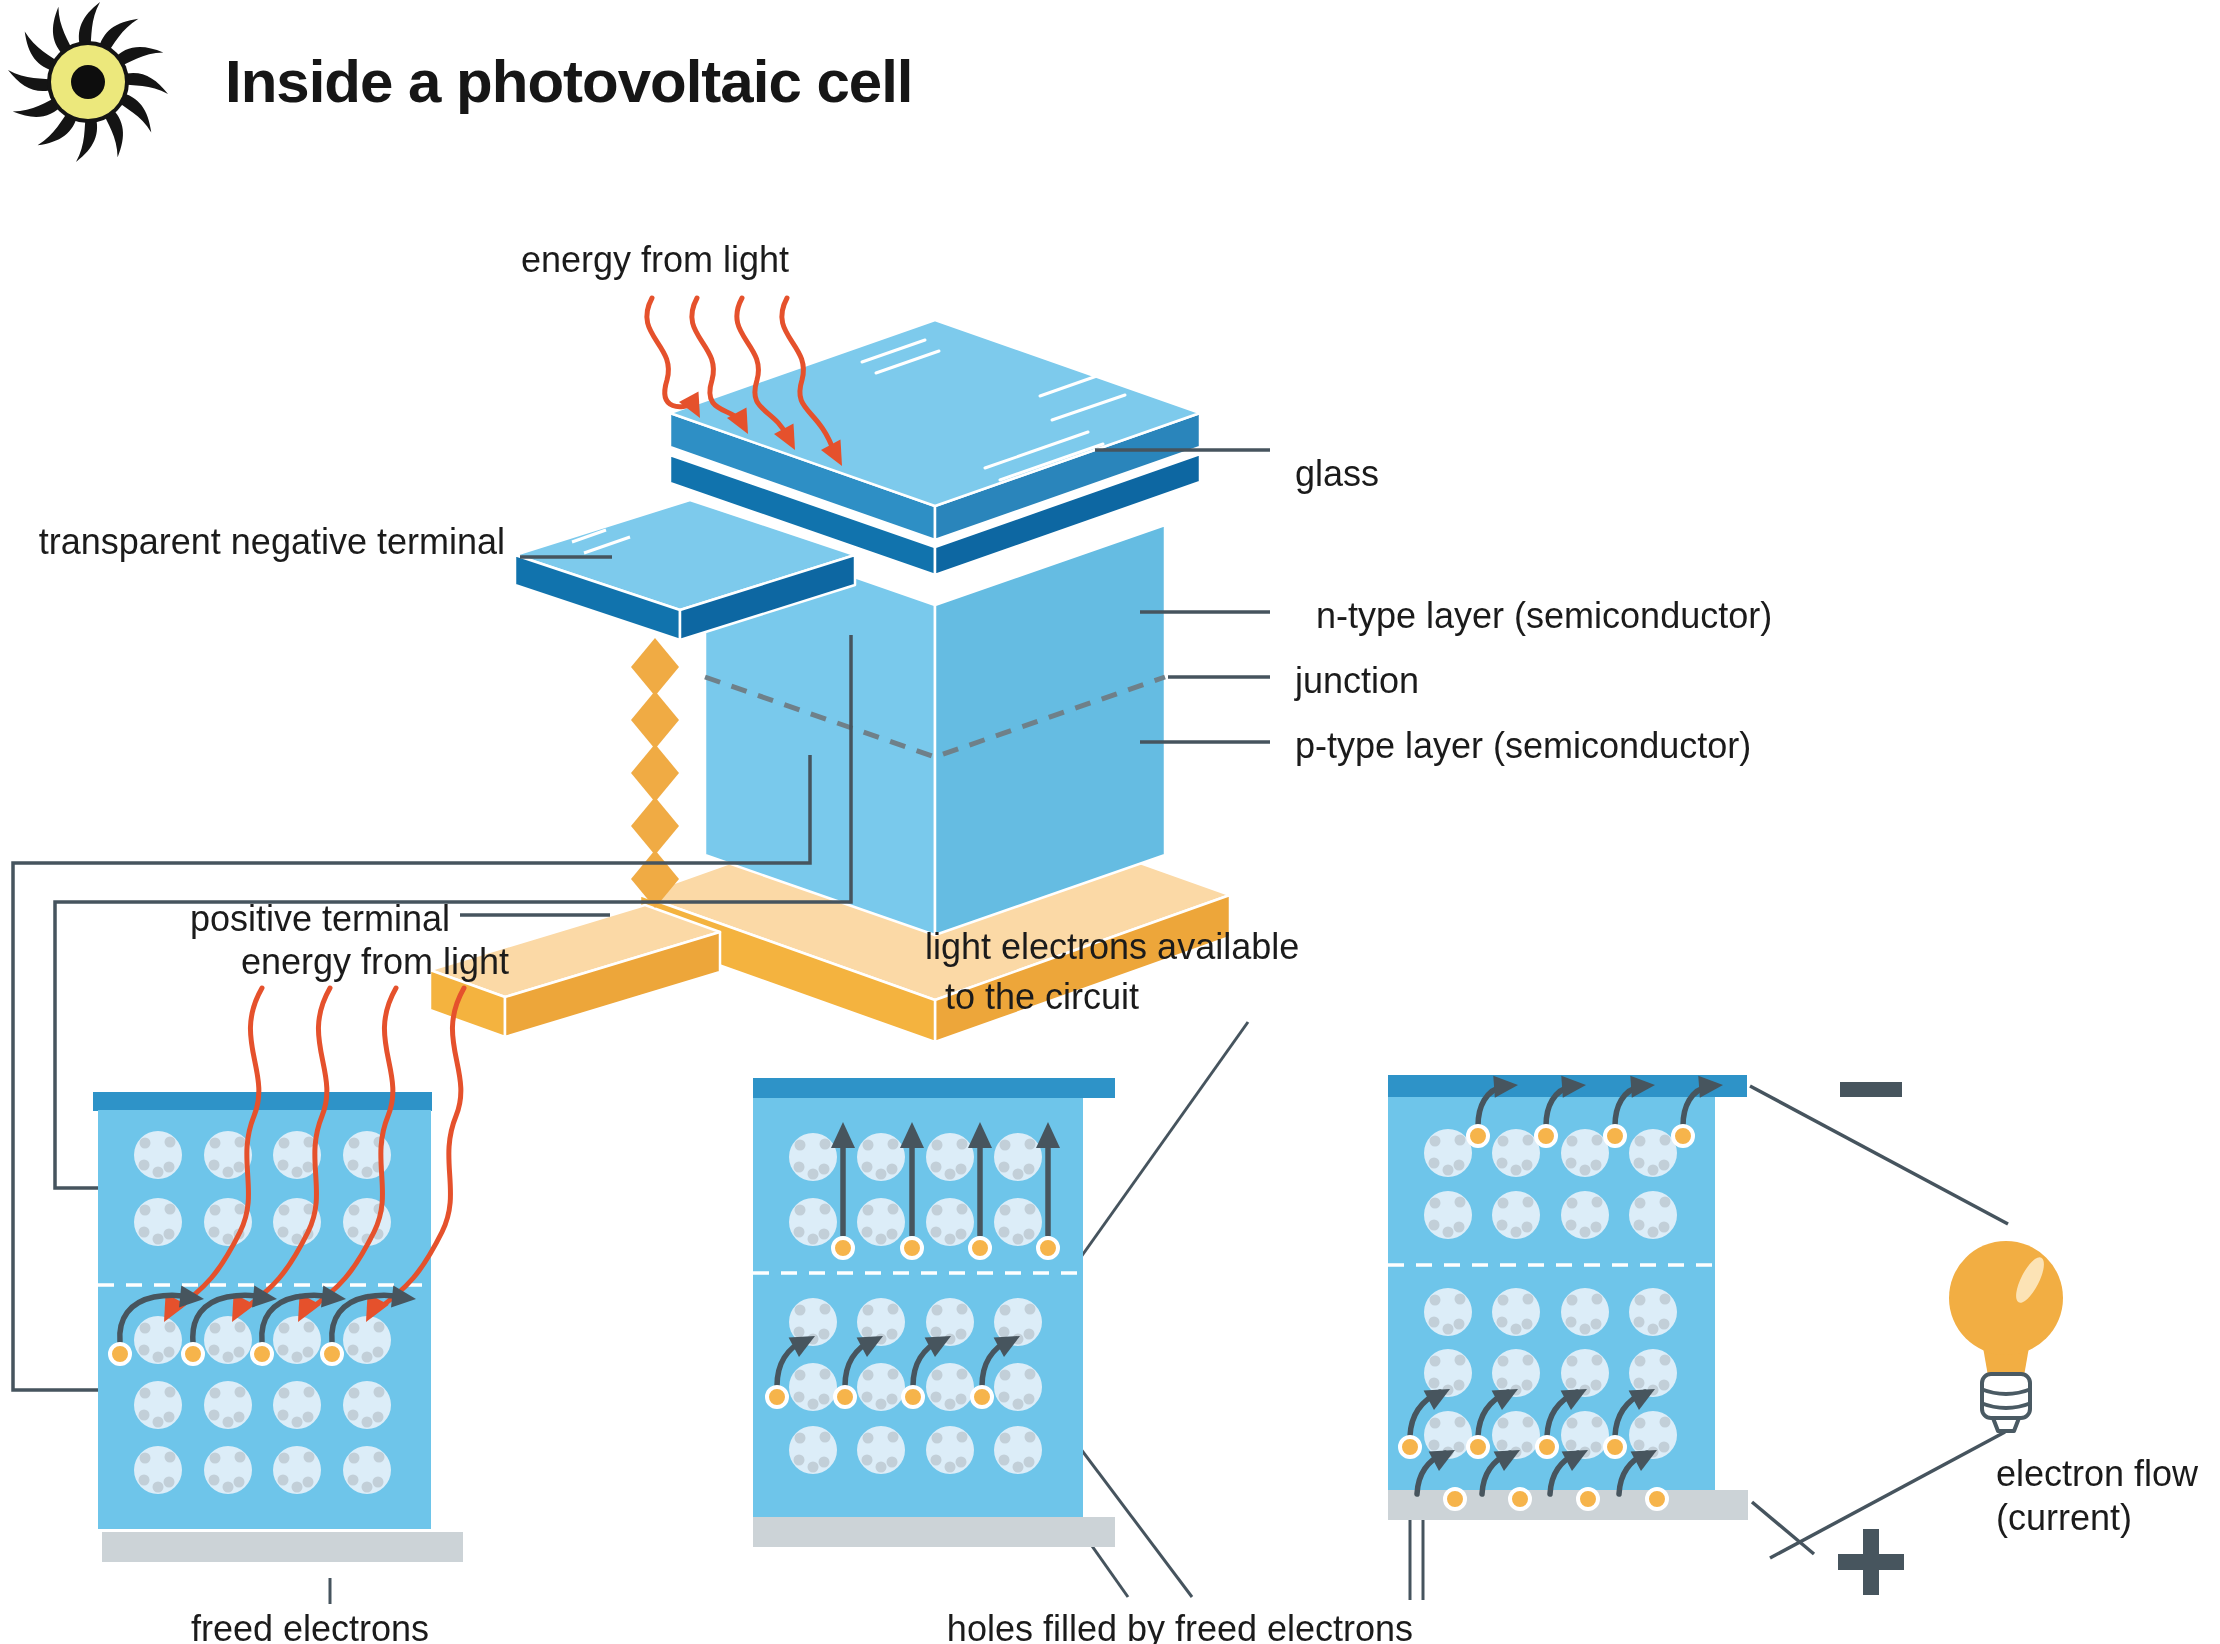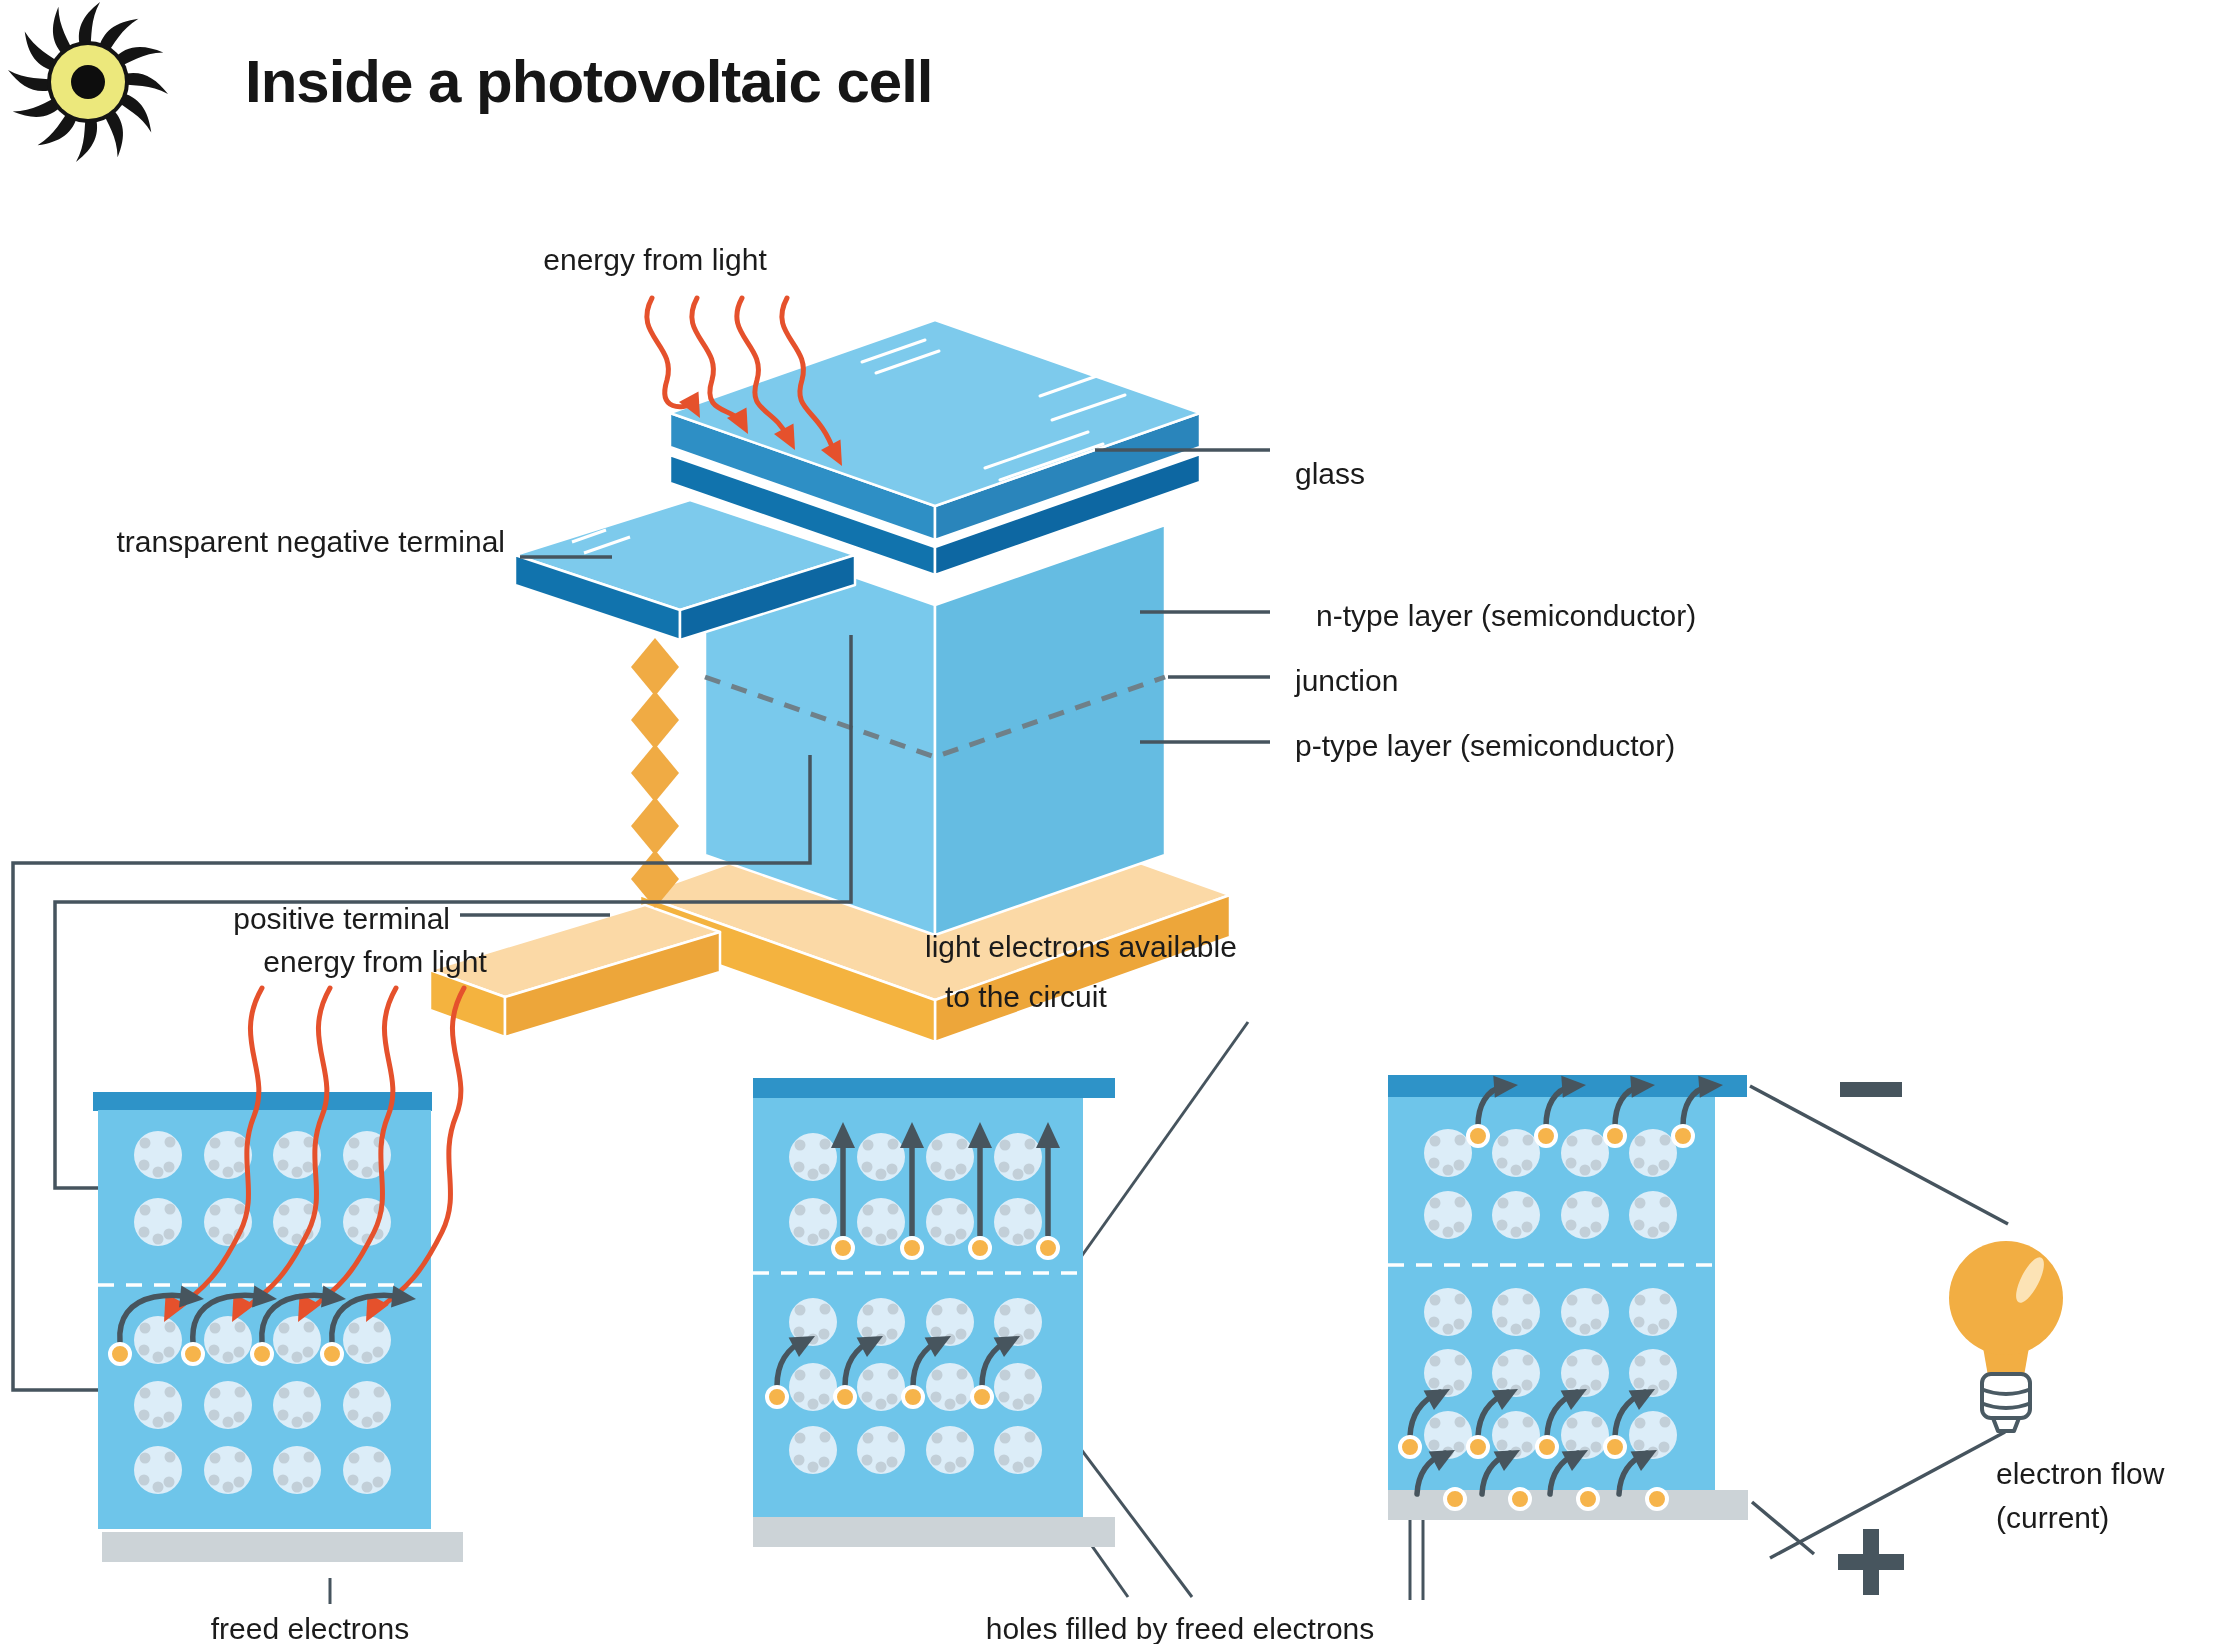--- a/index.html
+++ b/index.html
@@ -9,23 +9,23 @@
     --glass-top:#7dcaec; --glass-l:#2e8fc5; --glass-r:#2a85bb;
     --neg-l:#1173ad; --neg-r:#0d67a2;
     --box-l:#79c9ec; --box-r:#65bce2;
     --pos-top:#fbd9a6; --pos-l:#f4b33f; --pos-r:#eda63a; --diamond:#f0ab44;
     --bulb:#f2ae43; --bulb-hi:#fce3b5; --junc:#6f8089;
   }
   html,body{margin:0;padding:0;}
   body{width:2220px;height:1644px;position:relative;background:#ffffff;
        font-family:"Liberation Sans", sans-serif;overflow:hidden;}
   #gfx{position:absolute;left:0;top:0;}
-  .lbl{position:absolute;color:var(--ink);font-size:30px;line-height:44px;white-space:nowrap;}
+  .lbl{position:absolute;color:var(--ink);font-size:36px;line-height:44px;white-space:nowrap;}
   .title{position:absolute;left:225px;top:48px;font-size:60px;line-height:68px;font-weight:700;
-         color:#161616;letter-spacing:-1px;margin-left:20px;}
+         color:#161616;letter-spacing:-1px;}
   .center{text-align:center;white-space:normal;}
   .right{text-align:right;}
 </style>
 </head>
 <body>
 
 <svg id="gfx" width="2220" height="1644" viewBox="0 0 2220 1644">
 
   <g transform="translate(88,82)">
     <g id="sun-rays" fill="#141414">

